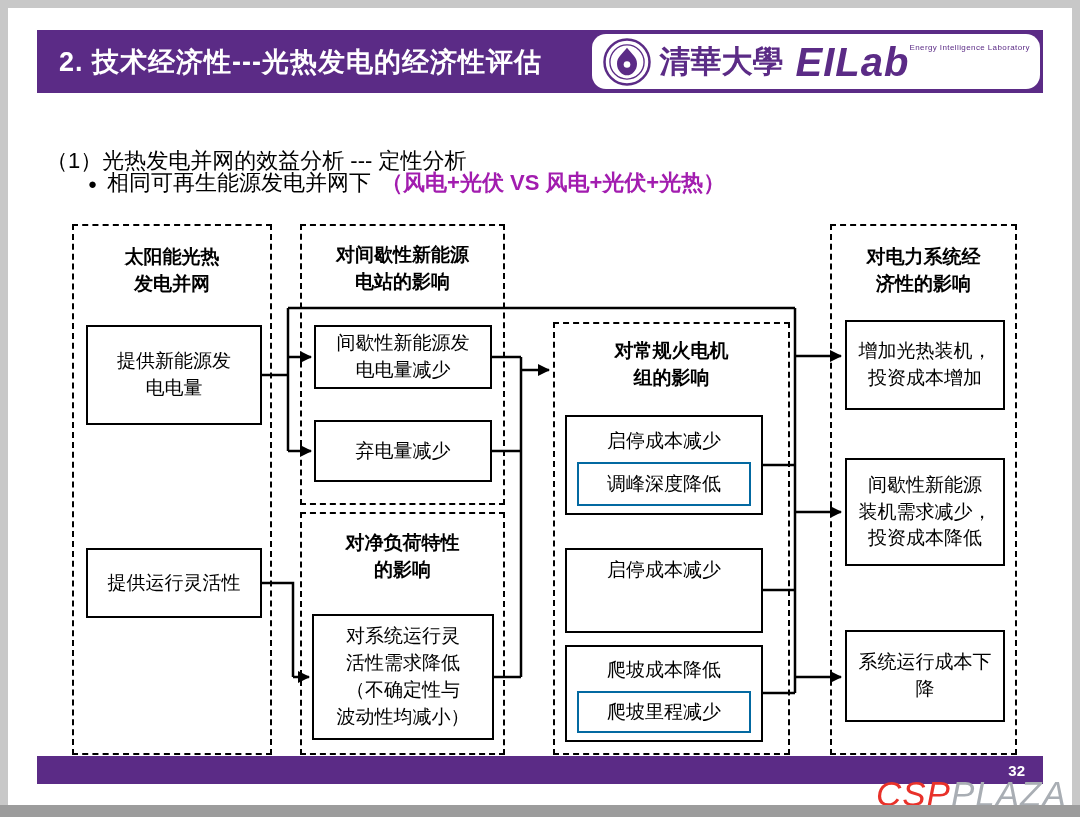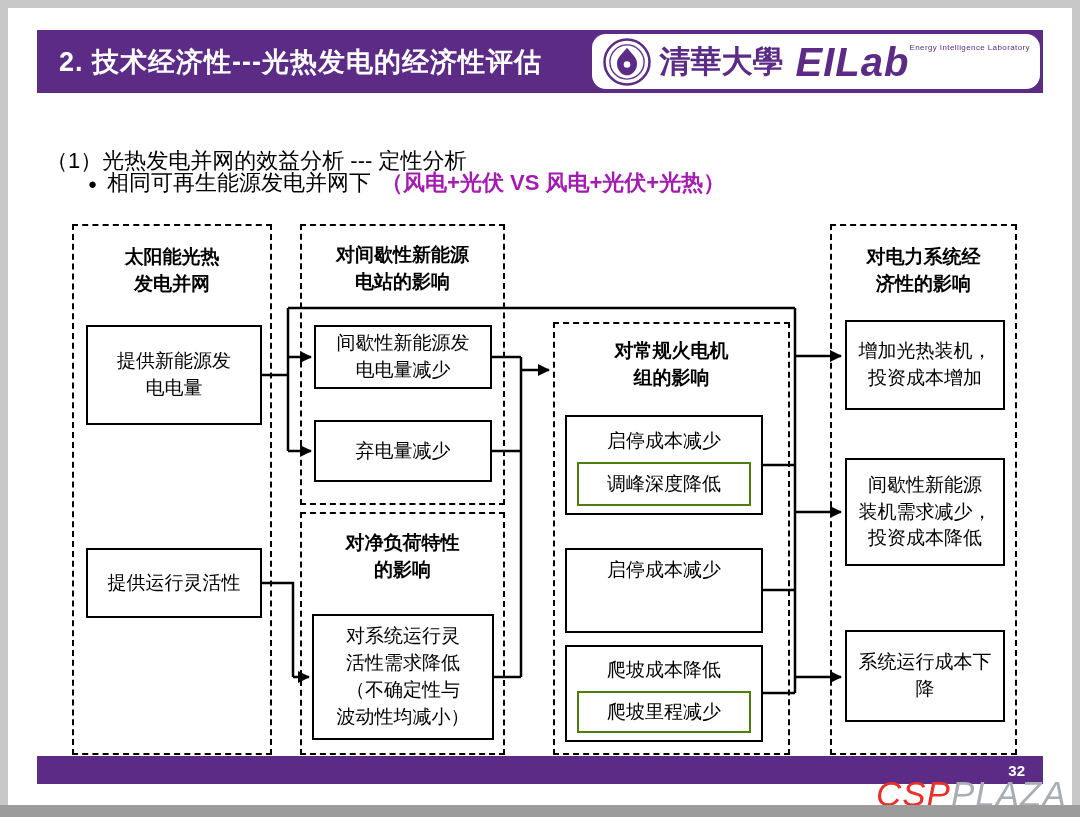--- a/index.html
+++ b/index.html
@@ -46,21 +46,21 @@
   .sbox{
     position:absolute;border:2px solid #000;background:#fff;z-index:2;box-sizing:border-box;
     display:flex;align-items:center;justify-content:center;text-align:center;
     font-size:19px;line-height:1.42;white-space:pre-line;padding:2px;
   }
 
   
   .pair{position:absolute;border:2px solid #000;background:#fff;z-index:2;box-sizing:border-box;}
   .pair-top{display:flex;align-items:center;justify-content:center;text-align:center;font-size:19px;}
   .pair-inner{
-    position:absolute;left:10px;right:10px;bottom:7px;border:2px solid #4d7c0f;background:#fff;box-sizing:border-box;
+    position:absolute;left:10px;right:10px;bottom:7px;border:2px solid #0369a1;background:#fff;box-sizing:border-box;
     display:flex;align-items:center;justify-content:center;text-align:center;font-size:19px;
   }
 
   
   .connectors{position:absolute;left:0;top:0;width:1080px;height:817px;z-index:5;pointer-events:none;}
 
   
   .footer-bar{
     position:absolute;left:37px;top:756px;width:1006px;height:28px;background:#5b2b86;z-index:2;
     display:flex;align-items:center;justify-content:flex-end;

